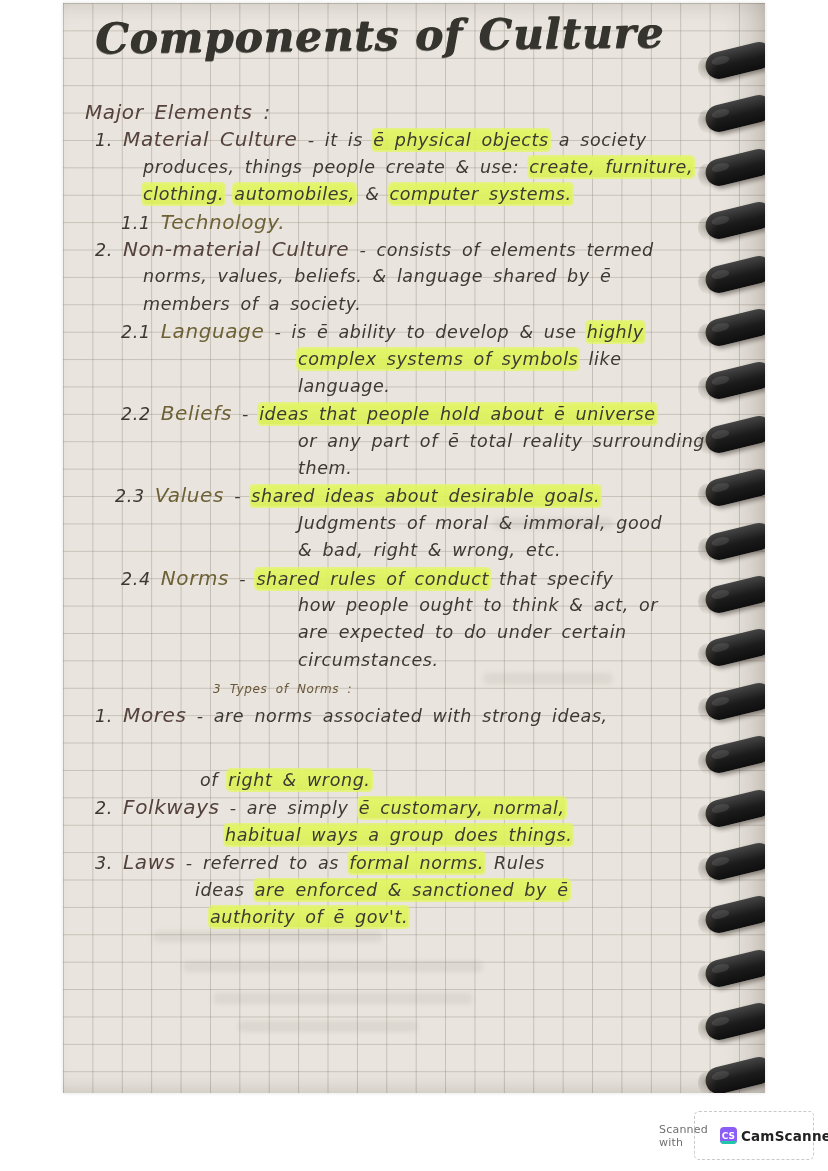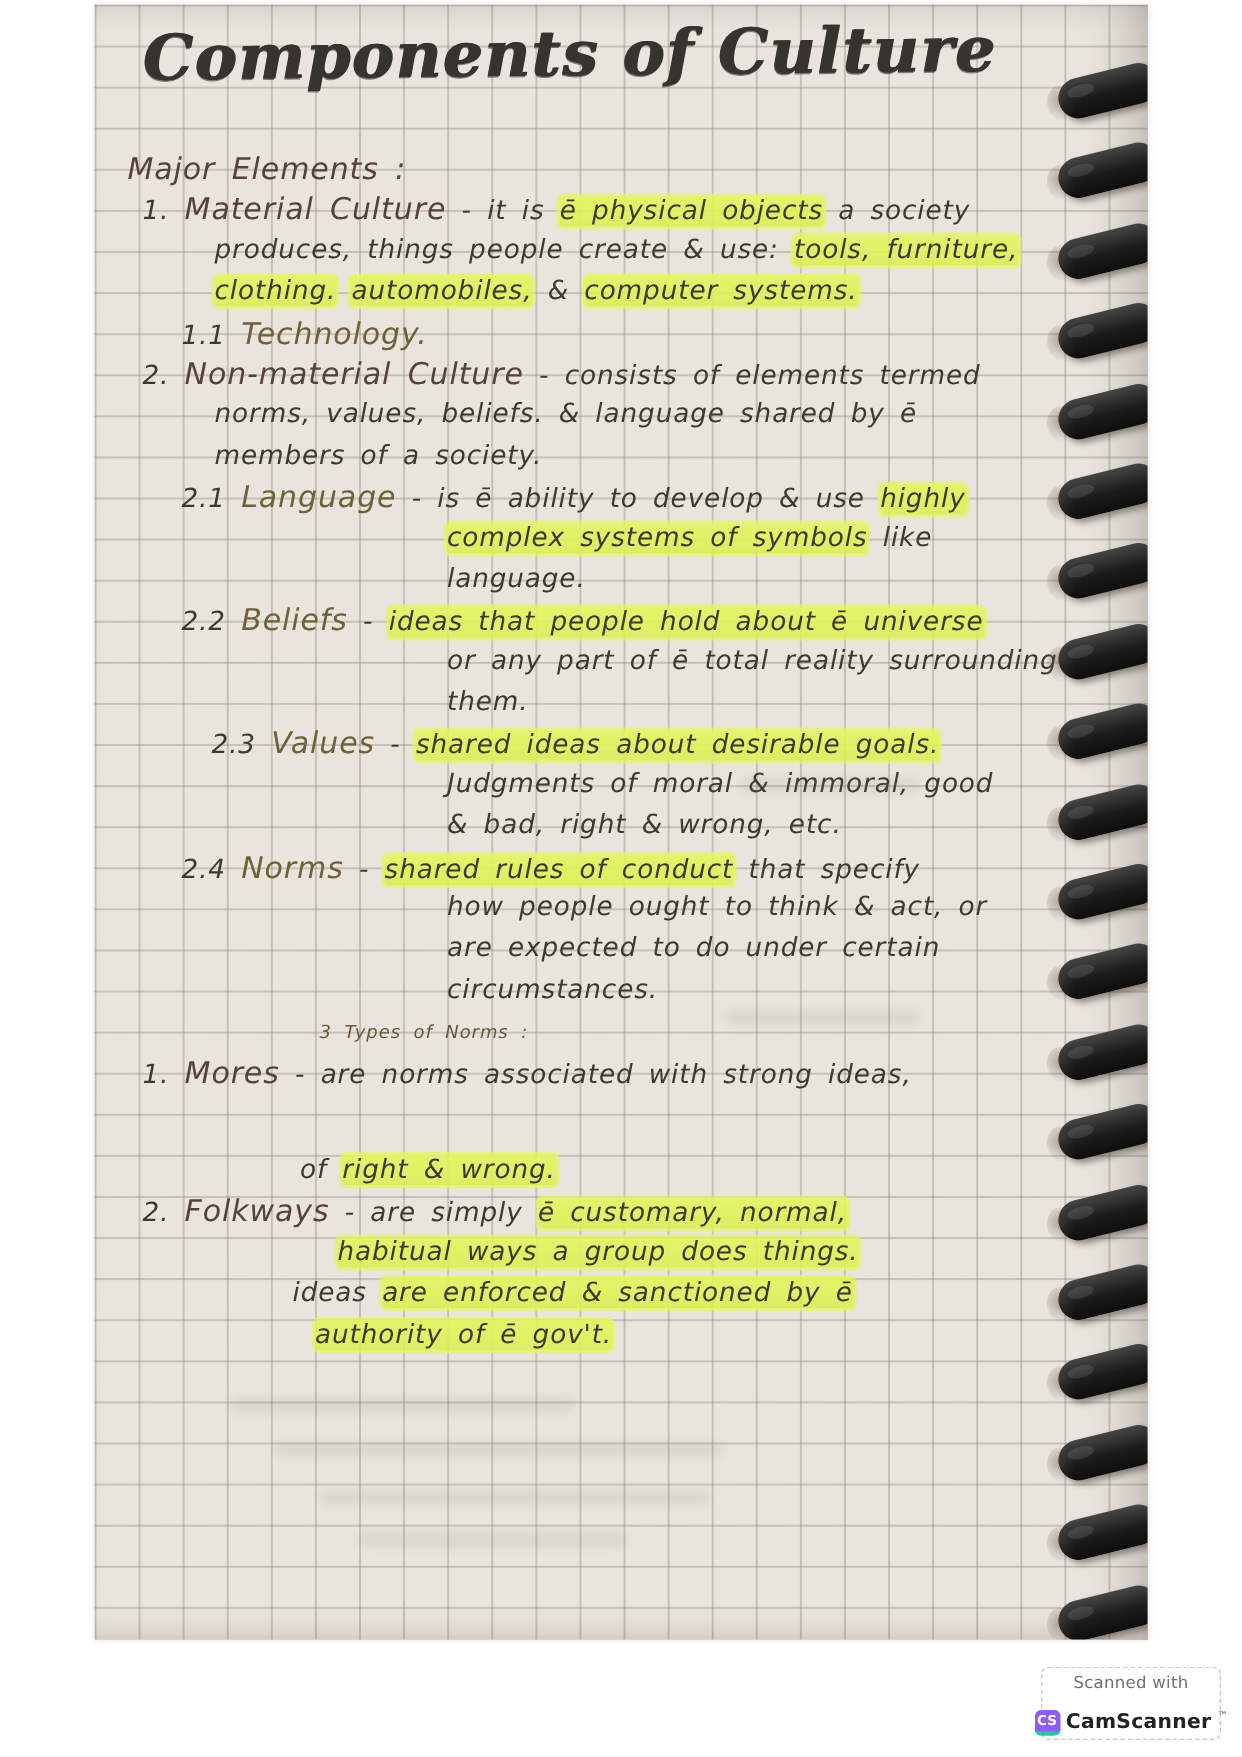--- a/index.html
+++ b/index.html
@@ -81,21 +81,21 @@
   
   .ghost{
     position:absolute;height:11px;border-radius:6px;
     background:rgba(110,100,88,.10);
     filter:blur(2.5px);
   }
   
   .badge{
     position:absolute;left:694px;top:1111px;width:118px;height:47px;
     background:#fff;border:1px dashed #c9c9c9;border-radius:5px;
-    display:flex;flex-direction:column;align-items:center;justify-content:center;
+    display:flex;flex-direction:row;align-items:center;justify-content:center;
     gap:12px;
   }
   .badge-top{font-size:11px;color:#6f6f6f;letter-spacing:.2px;}
   .badge-bottom{display:flex;align-items:center;gap:4px;}
   .cs-logo{
     position:relative;width:17px;height:17px;border-radius:4px;
     background:#8b5cf6;color:#fff;
     font-size:9px;font-weight:700;
     display:flex;align-items:center;justify-content:center;
     overflow:hidden;
@@ -109,44 +109,45 @@
 </style>
 </head>
 <body>
 
 <div class="page">
   <div class="title">Components of Culture</div>
 
   <div class="note-content">
       <div class="note-line" style="margin-left: 2px;"><span class="c-brown">Major Elements :</span></div>
       <div class="note-line" style="margin-left: 12px;"><span>1. </span><span class="c-brown">Material Culture</span><span> - it is </span><span class="hl">ē physical objects</span><span> a society</span></div>
-      <div class="note-line" style="margin-left: 60px;"><span>produces, things people create &amp; use: </span><span class="hl">tools, furniture,</span></div>
+      <div class="note-line" style="margin-left: 60px;"><span>produces, things people create &amp; use: </span><span class="hl">create, furniture,</span></div>
       <div class="note-line" style="margin-left: 60px;"><span class="hl">clothing.</span><span> </span><span class="hl">automobiles,</span><span> &amp; </span><span class="hl">computer systems.</span></div>
       <div class="note-line" style="margin-left: 38px;"><span>1.1 </span><span class="c-olive">Technology.</span></div>
       <div class="note-line" style="margin-left: 12px;"><span>2. </span><span class="c-brown">Non-material Culture</span><span> - consists of elements termed</span></div>
       <div class="note-line" style="margin-left: 60px;"><span>norms, values, beliefs. &amp; language shared by ē</span></div>
       <div class="note-line" style="margin-left: 60px;"><span>members of a society.</span></div>
       <div class="note-line" style="margin-left: 38px;"><span>2.1 </span><span class="c-olive">Language</span><span> - is ē ability to develop &amp; use </span><span class="hl">highly</span></div>
       <div class="note-line" style="margin-left: 215px;"><span class="hl">complex systems of symbols</span><span> like</span></div>
       <div class="note-line" style="margin-left: 215px;"><span>language.</span></div>
       <div class="note-line" style="margin-left: 38px;"><span>2.2 </span><span class="c-olive">Beliefs</span><span> - </span><span class="hl">ideas that people hold about ē universe</span></div>
       <div class="note-line" style="margin-left: 215px;"><span>or any part of ē total reality surrounding</span></div>
       <div class="note-line" style="margin-left: 215px;"><span>them.</span></div>
-      <div class="note-line" style="margin-left: 58px;"><span>2.3 </span><span class="c-olive">Values</span><span> - </span><span class="hl">shared ideas about desirable goals.</span></div>
+      <div class="note-line" style="margin-left: 32px;"><span>2.3 </span><span class="c-olive">Values</span><span> - </span><span class="hl">shared ideas about desirable goals.</span></div>
       <div class="note-line" style="margin-left: 215px;"><span>Judgments of moral &amp; immoral, good</span></div>
       <div class="note-line" style="margin-left: 215px;"><span>&amp; bad, right &amp; wrong, etc.</span></div>
       <div class="note-line" style="margin-left: 38px;"><span>2.4 </span><span class="c-olive">Norms</span><span> - </span><span class="hl">shared rules of conduct</span><span> that specify</span></div>
       <div class="note-line" style="margin-left: 215px;"><span>how people ought to think &amp; act, or</span></div>
       <div class="note-line" style="margin-left: 215px;"><span>are expected to do under certain</span></div>
       <div class="note-line" style="margin-left: 215px;"><span>circumstances.</span></div>
       <div class="note-line" style="margin-left: 130px;"><span class="c-tbrown">3 Types of Norms :</span></div>
       <div class="note-line" style="margin-left: 12px;"><span>1. </span><span class="c-brown">Mores</span><span> - are norms associated with strong ideas,</span></div>
       <div class="note-line" style="margin-left: 117px; margin-top: 38px;"><span>of </span><span class="hl">right &amp; wrong.</span></div>
       <div class="note-line" style="margin-left: 12px;"><span>2. </span><span class="c-brown">Folkways</span><span> - are simply </span><span class="hl">ē customary, normal,</span></div>
       <div class="note-line" style="margin-left: 142px;"><span class="hl">habitual ways a group does things.</span></div>
+      <div class="note-line" style="margin-left: 12px;"><span>3. </span><span class="c-brown">Laws</span><span> - referred to as </span><span class="hl">formal norms.</span><span> Rules</span></div>
       <div class="note-line" style="margin-left: 112px;"><span>ideas </span><span class="hl">are enforced &amp; sanctioned by ē</span></div>
       <div class="note-line" style="margin-left: 127px;"><span class="hl">authority of ē gov't.</span></div>
     </div>
 
   <div class="ghost" style="left:90px;top:928px;width:230px;"></div>
   <div class="ghost" style="left:120px;top:958px;width:300px;"></div>
   <div class="ghost" style="left:150px;top:990px;width:260px;"></div>
   <div class="ghost" style="left:175px;top:1018px;width:180px;"></div>
   <div class="ghost" style="left:430px;top:515px;width:120px;"></div>
   <div class="ghost" style="left:420px;top:670px;width:130px;"></div>

